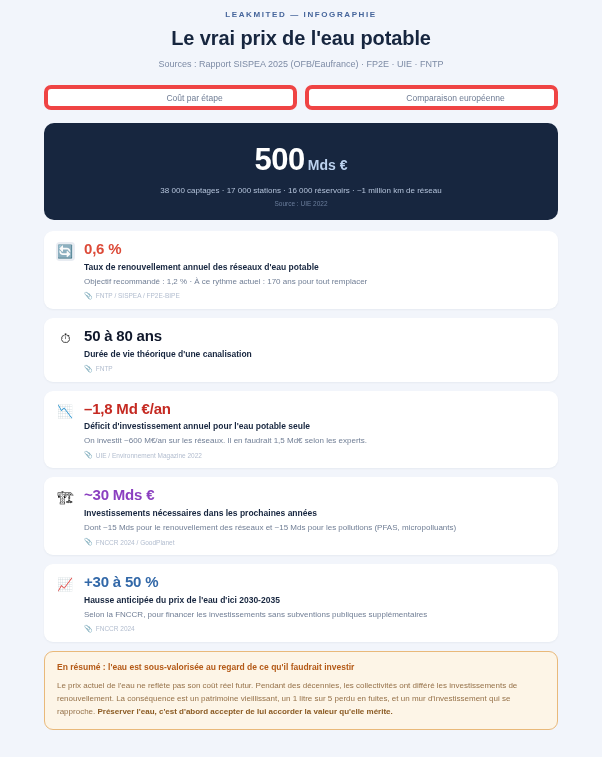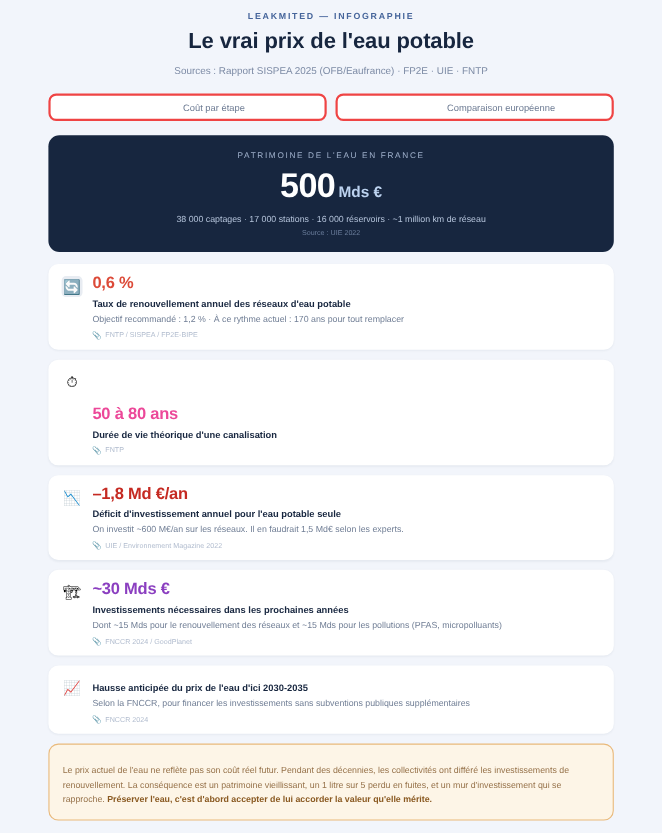--- a/index.html
+++ b/index.html
@@ -48,21 +48,21 @@
   .tabs {
     display: flex;
     gap: 8px;
     margin-top: 16px;
   }
   .tab {
     flex: 1;
     height: 25px;
     border-radius: 7px;
     background: #ffffff;
-    border: 2px solid #ef4444;
+    border: 4px solid #ef4444;
     display: flex;
     align-items: center;
     justify-content: center;
     font-size: 8.5px;
     color: #6d7b93;
     cursor: pointer;
     padding-left: 48px;
   }
   .tab.active {
     background: #1d2d4a;
@@ -138,21 +138,21 @@
   }
   .card-body { flex: 1; min-width: 0; }
 
   .card-value {
     font-size: 15px;
     font-weight: bold;
     line-height: 1.05;
     letter-spacing: -0.2px;
   }
   .v-red    { color: #dc4a38; }
-  .v-orange { color: #ec4899; margin-top: 32px; }
+  .v-orange { color: #0f172a; }
   .v-darkred{ color: #c52a22; }
   .v-purple { color: #8b3fc0; }
   .v-blue   { color: #3268a8; }
 
   .card-label {
     margin-top: 5px;
     font-size: 8.5px;
     font-weight: bold;
     color: #17263f;
   }
@@ -200,21 +200,20 @@
   <div class="eyebrow">LEAKMITED — INFOGRAPHIE</div>
   <h1 class="page-title">Le vrai prix de l'eau potable</h1>
   <div class="sources-line">Sources : Rapport SISPEA 2025 (OFB/Eaufrance) · FP2E · UIE · FNTP</div>
 
   <div class="tabs" id="tab-bar">
       <div class="tab">Coût par étape</div>
       <div class="tab">Comparaison européenne</div>
     </div>
 
   <div class="hero">
-    <div class="hero-label">PATRIMOINE DE L'EAU EN FRANCE</div>
     <div class="hero-value">
       <span class="hero-number">500</span><span class="hero-unit">Mds €</span>
     </div>
     <div class="hero-sub">38 000 captages · 17 000 stations · 16 000 réservoirs · ~1 million km de réseau</div>
     <div class="hero-source">Source : UIE 2022</div>
   </div>
 
   <div class="cards" id="card-list">
       <div class="card">
         <div class="card-icon" style="background: rgb(232, 236, 242);">🔄</div>
@@ -259,29 +258,31 @@
           <div class="card-desc">Dont ~15 Mds pour le renouvellement des réseaux et ~15 Mds pour les pollutions (PFAS, micropolluants)</div>
           <div class="card-source">
             <span class="clip">📎</span>
             <span>FNCCR 2024 / GoodPlanet</span>
           </div>
         </div>
       </div>
       <div class="card">
         <div class="card-icon" style="background: transparent;">📈</div>
         <div class="card-body">
+          <div class="card-value v-blue">+30 à 50 %</div>
           <div class="card-label">Hausse anticipée du prix de l'eau d'ici 2030-2035</div>
           <div class="card-desc">Selon la FNCCR, pour financer les investissements sans subventions publiques supplémentaires</div>
           <div class="card-source">
             <span class="clip">📎</span>
             <span>FNCCR 2024</span>
           </div>
         </div>
       </div>
     </div>
 
   <div class="summary">
+    <div class="summary-title">En résumé : l'eau est sous-valorisée au regard de ce qu'il faudrait investir</div>
     <div class="summary-text">
       <span>Le prix actuel de l'eau ne reflète pas son coût réel futur. Pendant des décennies, les collectivités ont différé les investissements de renouvellement. La conséquence est un patrimoine vieillissant, un 1 litre sur 5 perdu en fuites, et un mur d'investissement qui se rapproche. </span><b>Préserver l'eau, c'est d'abord accepter de lui accorder la valeur qu'elle mérite.</b>
     </div>
   </div>
 
 </div>
 
 </body></html>

